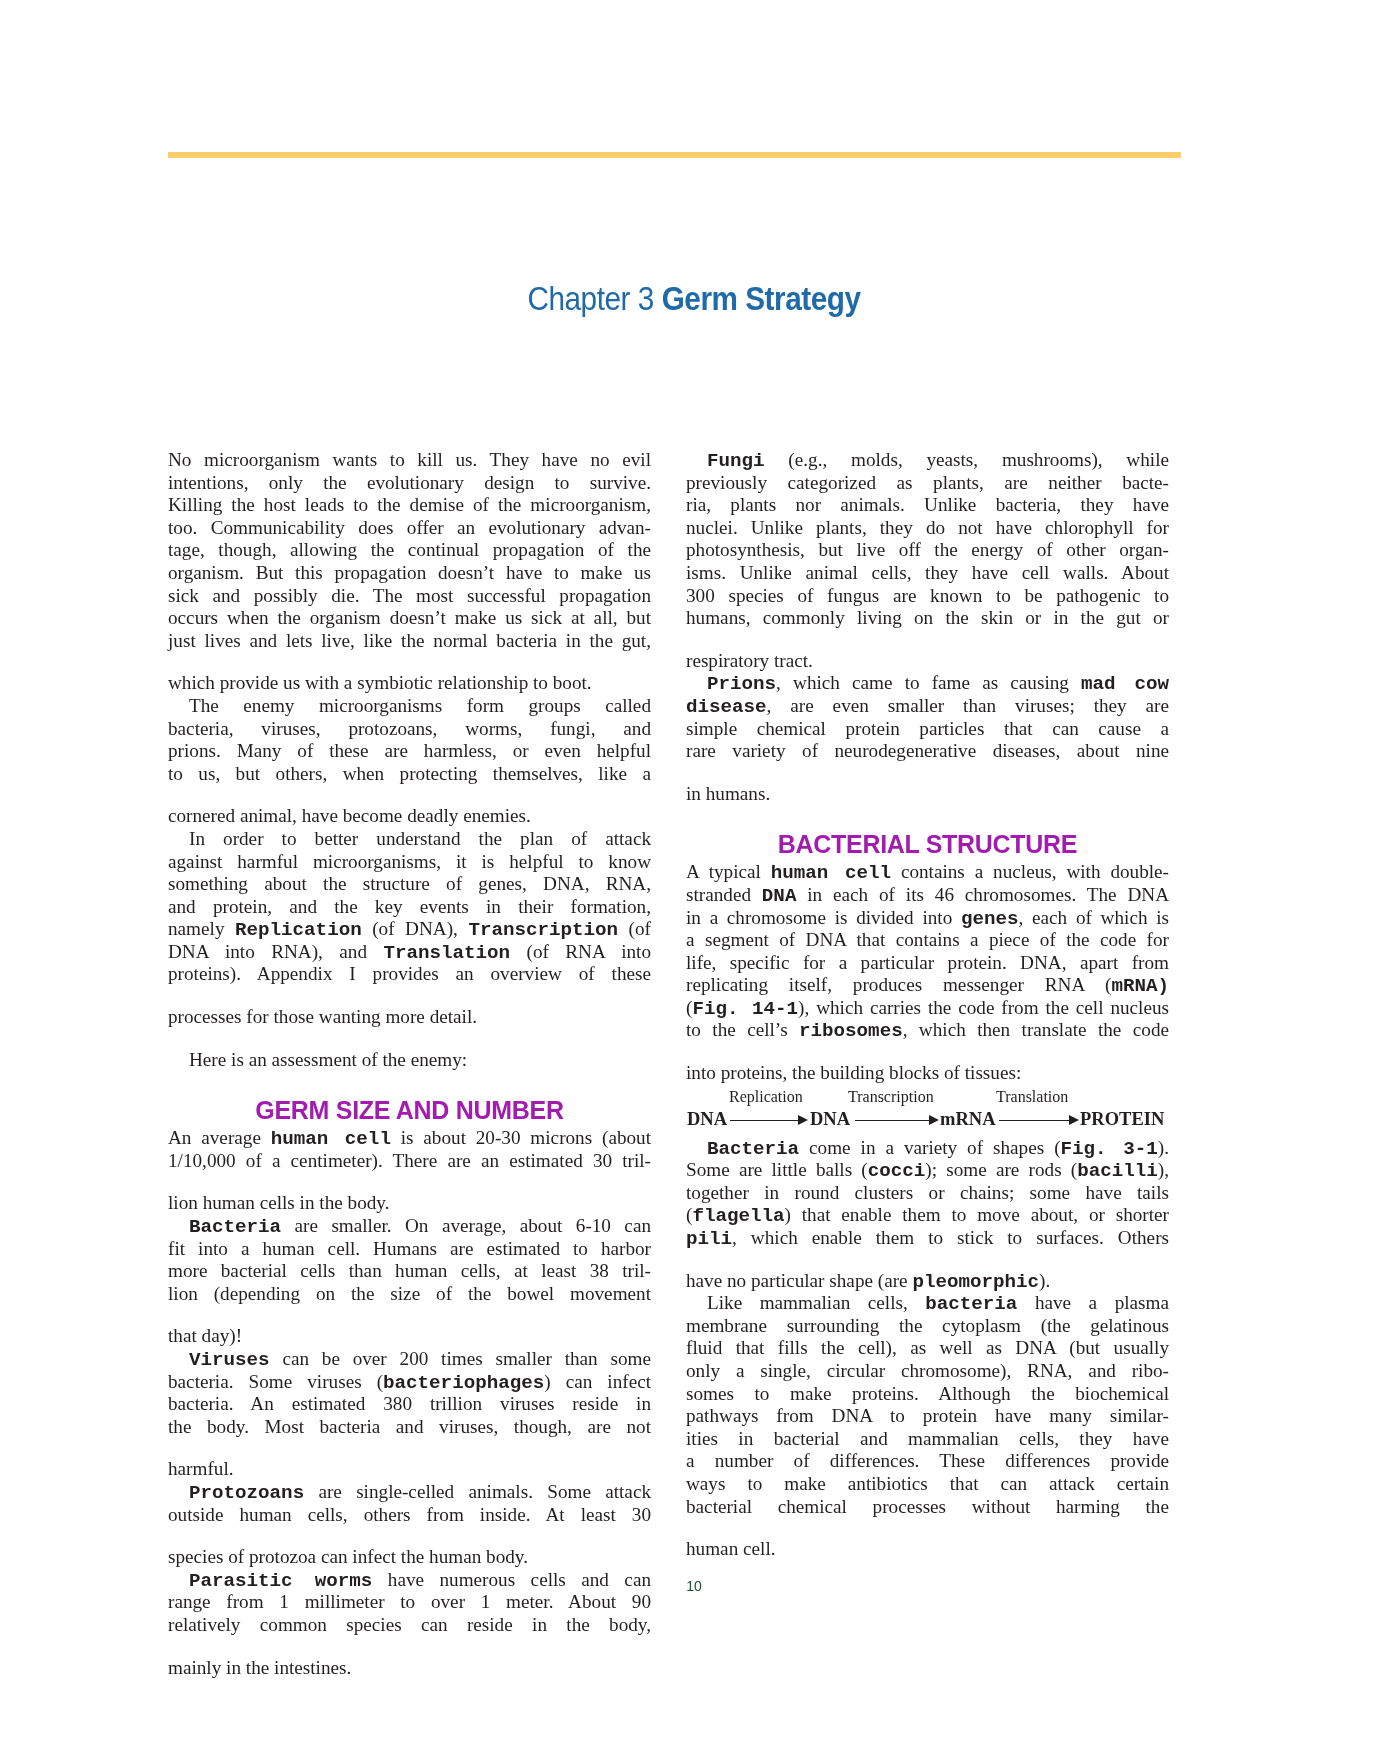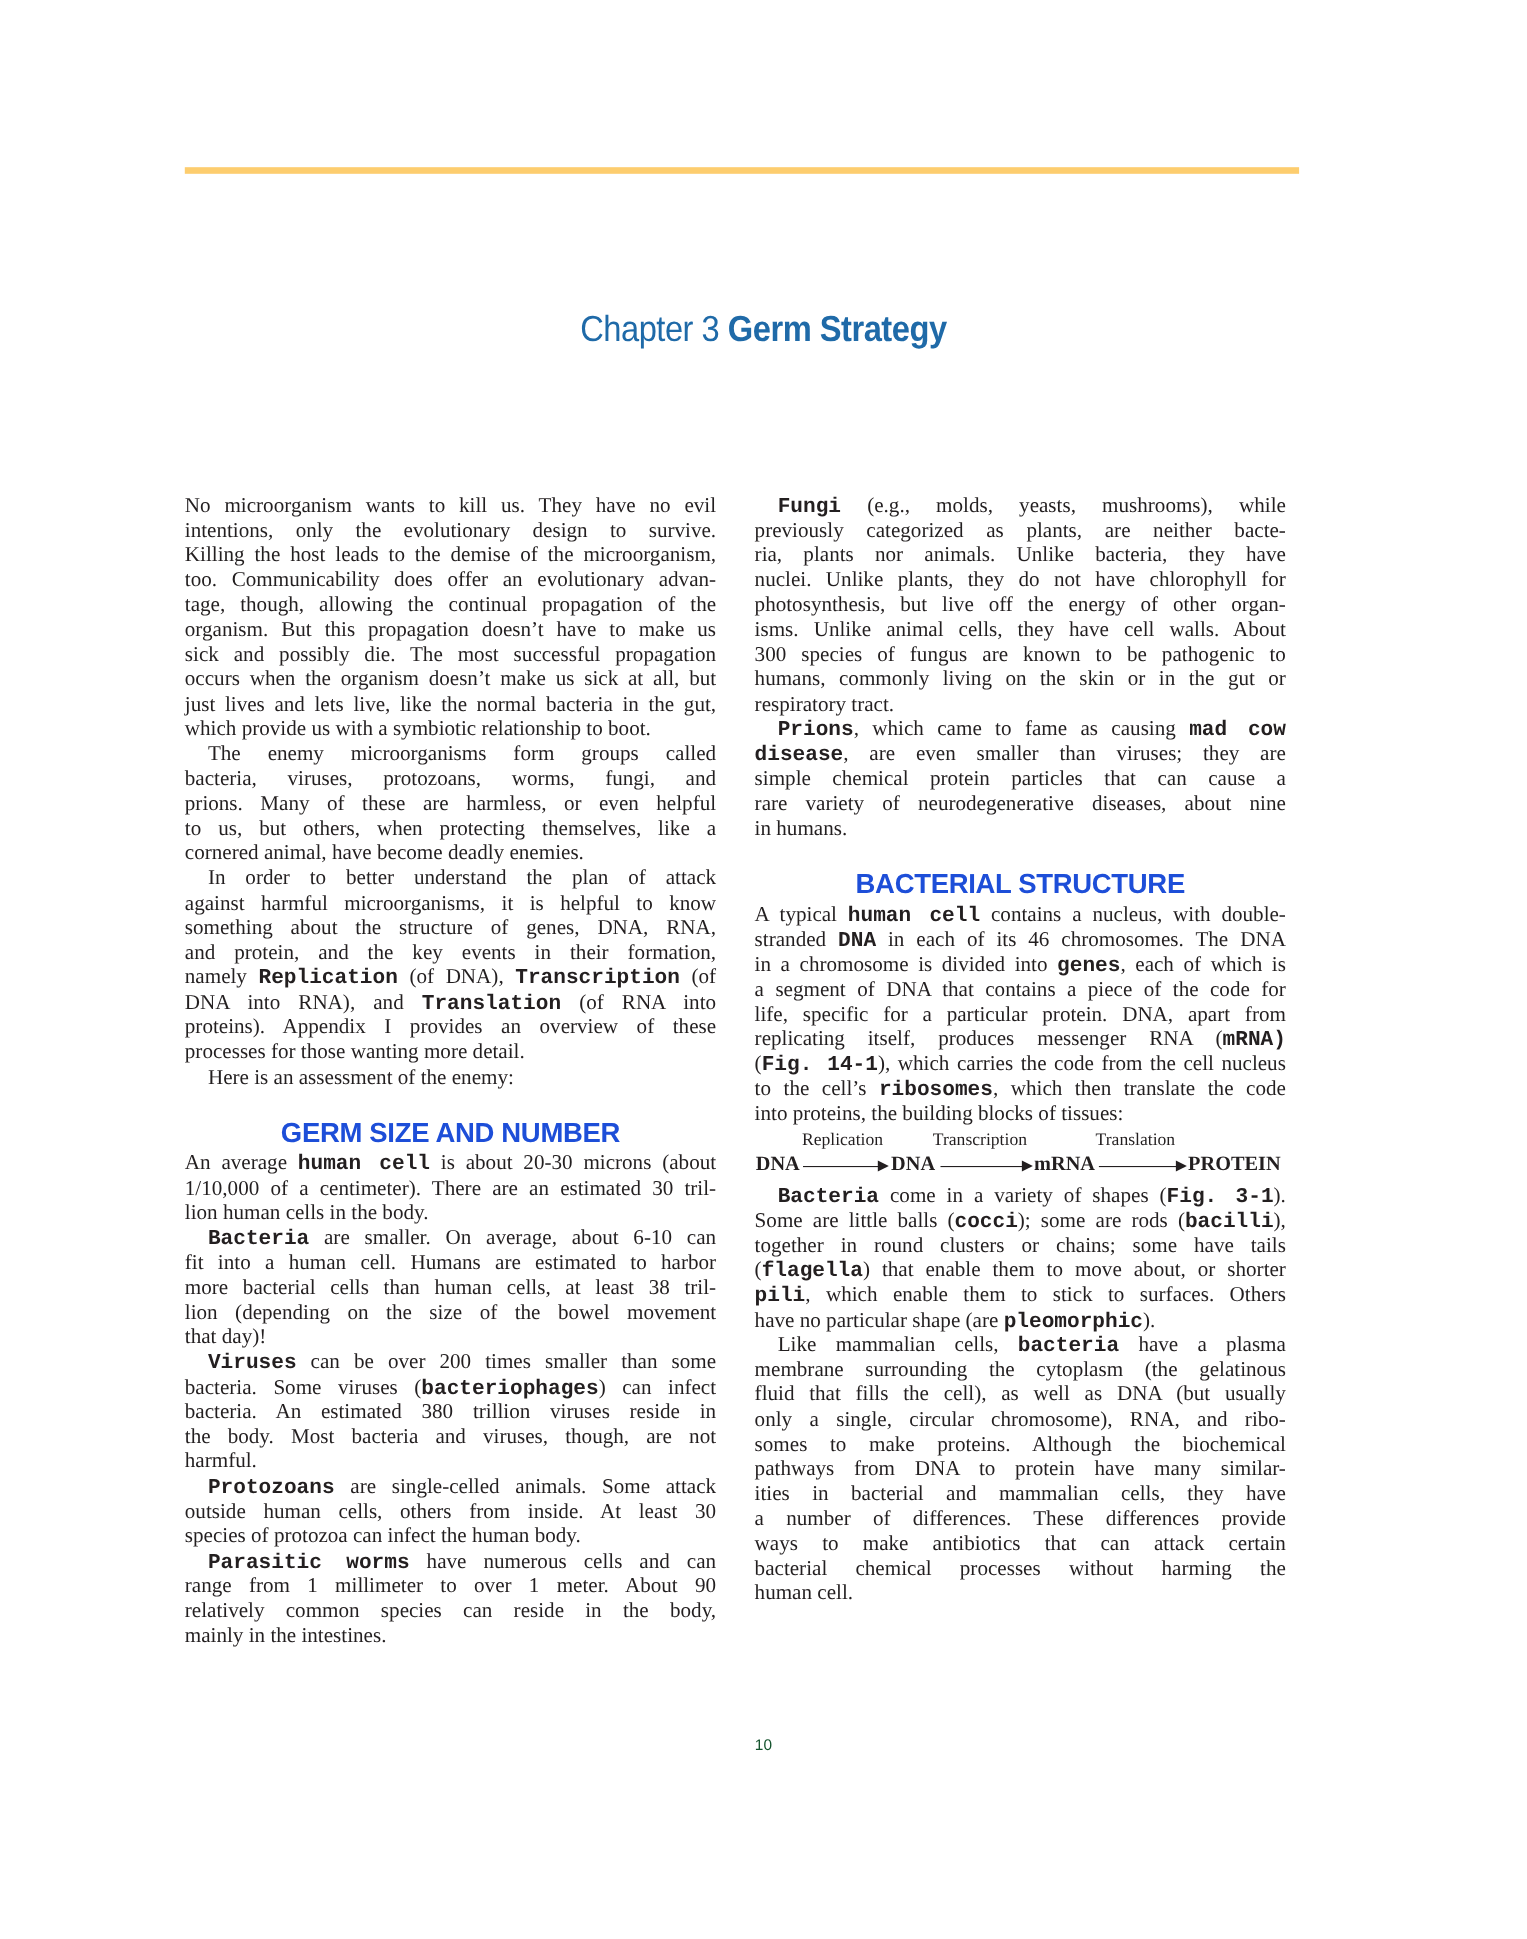--- a/index.html
+++ b/index.html
@@ -7,24 +7,24 @@
   .rule { position: absolute; left: 168px; top: 152px; width: 1013px; height: 6px; background: #fdcd6e; }
   .title { position: absolute; left: 0; width: 1388px; top: 280px; text-align: center;
            font-family: "Liberation Sans", "DejaVu Sans", sans-serif; font-size: 33px; color: #1f6aa8;
            letter-spacing: -0.5px; transform: scaleX(0.9); transform-origin: 694px 0; }
   .title .bold { font-weight: bold; }
   .col { position: absolute; width: 483px; font-family: "Liberation Serif", "DejaVu Serif", serif;
          font-size: 19.2px; color: #231f20; }
   .col.left { left: 168px; top: 449px; }
   .col.right { left: 686px; top: 449px; }
   .ln { height: 22.6px; line-height: 22.6px; white-space: nowrap; text-align: justify; text-align-last: justify; overflow: visible; }
-  .ln.last { text-align-last: left; }
+  .ln.last { text-align-last: left; margin-top: 20px; }
   .ln.ind { padding-left: 21px; }
   .ln b { font-weight: bold; font-family: Liberation Mono, monospace; }
-  .heading { font-family: "Liberation Sans", "DejaVu Sans", sans-serif; font-weight: bold; color: #1d4ed8;
+  .heading { font-family: "Liberation Sans", "DejaVu Sans", sans-serif; font-weight: bold; color: #a21caf;
              font-size: 25px; text-align: center; height: 34px; line-height: 34px; letter-spacing: -0.3px; }
   .gap-before-head { height: 22px; }
   .flow { position: relative; height: 52px; font-family: "Liberation Serif", "DejaVu Serif", serif; }
   .flow .node { position: absolute; top: 24px; font-weight: bold; font-size: 18.5px; }
   .flow .lbl { position: absolute; top: 3px; font-size: 16px; }
   .flow .arrow { position: absolute; top: 35px; height: 1.5px; background: #231f20; }
   .flow .arrow::after { content: ""; position: absolute; right: -2px; top: -4.5px; border-left: 10px solid #231f20;
                         border-top: 5px solid transparent; border-bottom: 5px solid transparent; }
   .pagenum { position: absolute; left: 0; width: 1388px; top: 1578px; text-align: center;
              font-family: "Liberation Sans", "DejaVu Sans", sans-serif; font-size: 14px; color: #14532d; }

